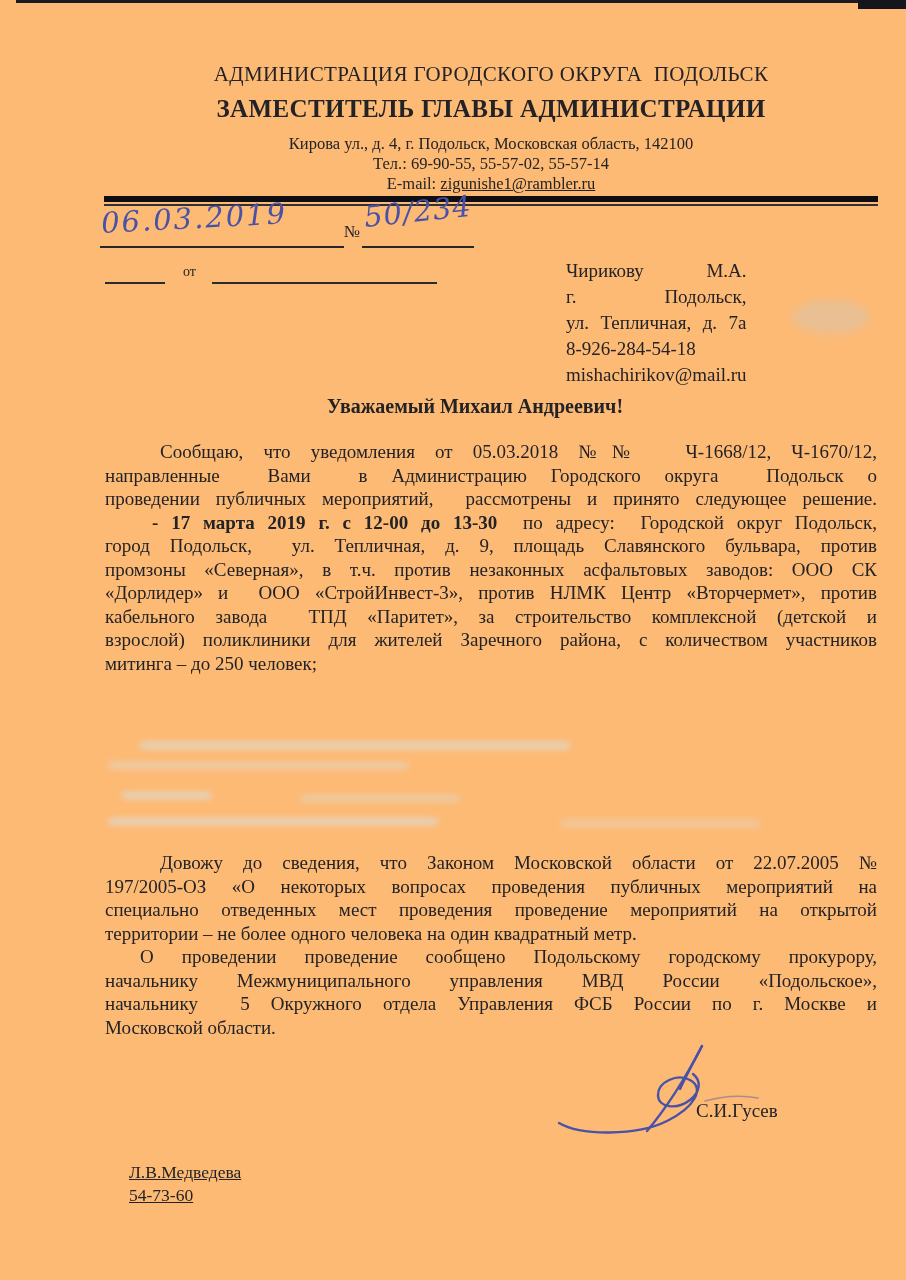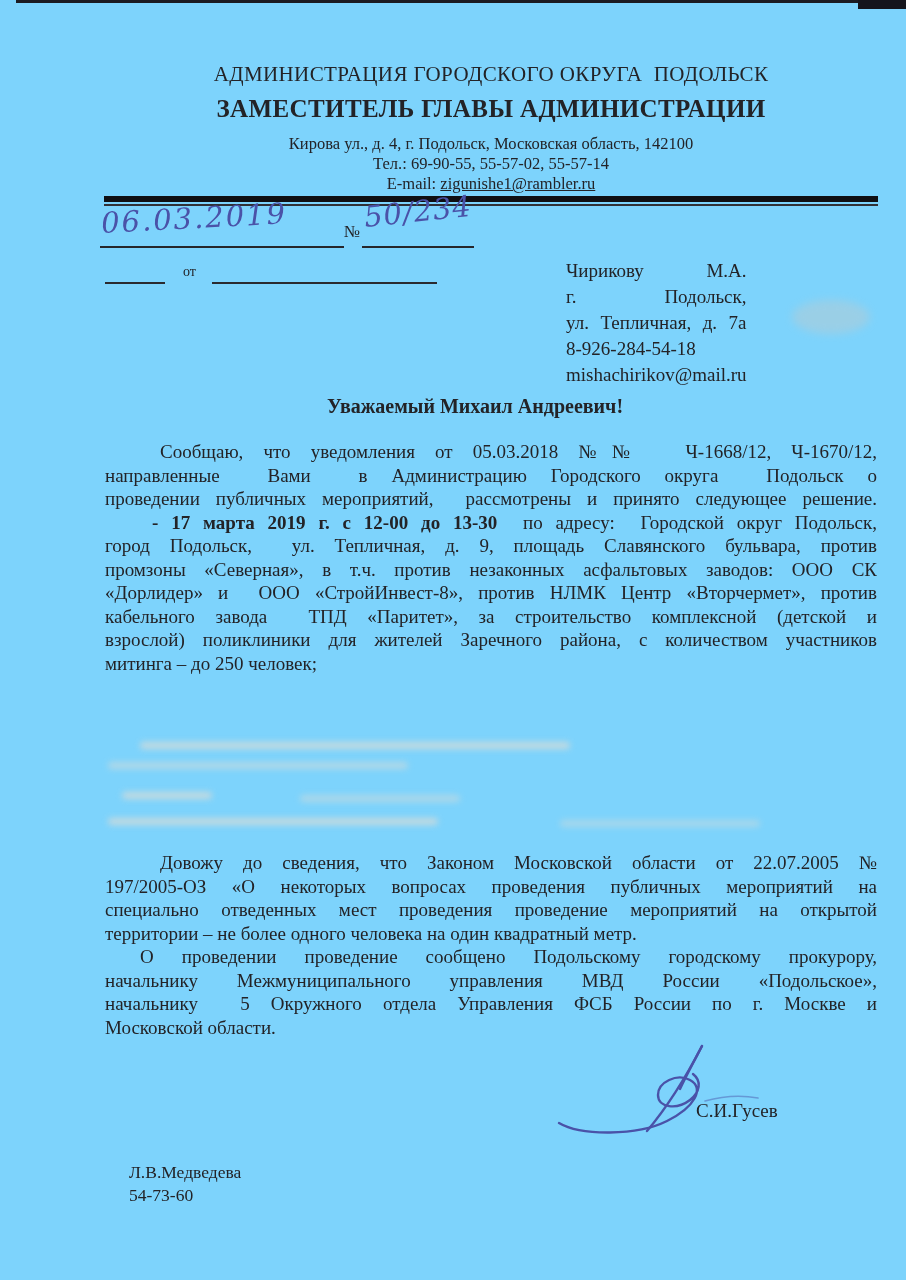--- a/index.html
+++ b/index.html
@@ -1,20 +1,20 @@
 <!DOCTYPE html>
 <html lang="ru"><head>
 <meta charset="utf-8">
 <style>
   html, body { margin: 0; padding: 0; background: #e8e8e8; }
   .page {
     position: relative;
     width: 906px; height: 1280px;
     margin: 0 auto;
-    background: #7dd3fc;
+    background: #fdba74;
     overflow: hidden;
     font-family: "Liberation Serif", "DejaVu Serif", serif;
     color: #232327;
   }
 
   
   .scan-top-line { position: absolute; top: 0; left: 16px; right: 0; height: 3px; background: #1b1b22; }
   .scan-corner-mark { position: absolute; top: 0; right: 0; width: 48px; height: 9px; background: #15151d; }
   .smudge { position: absolute; background: #c9c9c5; filter: blur(4px); border-radius: 50%; }
   .smudge-recipient { left: 792px; top: 300px; width: 78px; height: 34px; opacity: .38; }
@@ -60,21 +60,21 @@
   .para .jline:last-child { text-align-last: left; }
   .para.justify-all .jline:last-child { text-align-last: justify; }
   .para .jline:first-child { text-indent: var(--ind); }
   .b { font-weight: bold; }
 
   
   .signature-scribble { position: absolute; left: 553px; top: 1043px; }
   .signature-name { position: absolute; left: 696px; top: 1100px; font-size: 19px; }
 
   
-  .executor { position: absolute; left: 129px; top: 1161px; font-size: 17.5px; line-height: 23px; }
+  .executor { position: absolute; left: 129px; top: 1161px; font-size: 17.5px; line-height: 23px; text-decoration: underline; }
 </style>
 </head>
 <body>
 
 <div class="page">
 
   <div class="scan-top-line"></div>
   <div class="scan-corner-mark"></div>
   <div class="smudge smudge-recipient"></div>
 
@@ -116,21 +116,21 @@
   <div class="body-block body-1">
     <div class="para justify-all" style="--ind:55px">
         <div class="jline"><span>Сообщаю, что уведомления от 05.03.2018 №№  Ч-1668/12, Ч-1670/12,</span></div>
         <div class="jline"><span>направленные  Вами  в Администрацию Городского округа  Подольск о</span></div>
         <div class="jline"><span>проведении публичных мероприятий,  рассмотрены и принято следующее решение.</span></div>
       </div>
     <div class="para" style="--ind:47px">
         <div class="jline"><span></span><span class="b">- 17 марта 2019 г. с 12-00 до 13-30</span><span>  по адресу:  Городской округ Подольск,</span></div>
         <div class="jline"><span>город Подольск,  ул. Тепличная, д. 9, площадь Славянского бульвара, против</span></div>
         <div class="jline"><span>промзоны «Северная», в т.ч. против незаконных асфальтовых заводов: ООО СК</span></div>
-        <div class="jline"><span>«Дорлидер» и  ООО «СтройИнвест-8», против НЛМК Центр «Вторчермет», против</span></div>
+        <div class="jline"><span>«Дорлидер» и  ООО «СтройИнвест-3», против НЛМК Центр «Вторчермет», против</span></div>
         <div class="jline"><span>кабельного завода  ТПД «Паритет», за строительство комплексной (детской и</span></div>
         <div class="jline"><span>взрослой) поликлиники для жителей Заречного района, с количеством участников</span></div>
         <div class="jline"><span>митинга – до 250 человек;</span></div>
       </div>
   </div>
 
   <div>
     <div class="erased-streak" style="left:140px; top:742px; width: 430px;"></div>
     <div class="erased-streak" style="left:108px; top:762px; width: 300px; opacity:.55;"></div>
     <div class="erased-streak" style="left:122px; top:792px; width: 90px;"></div>

